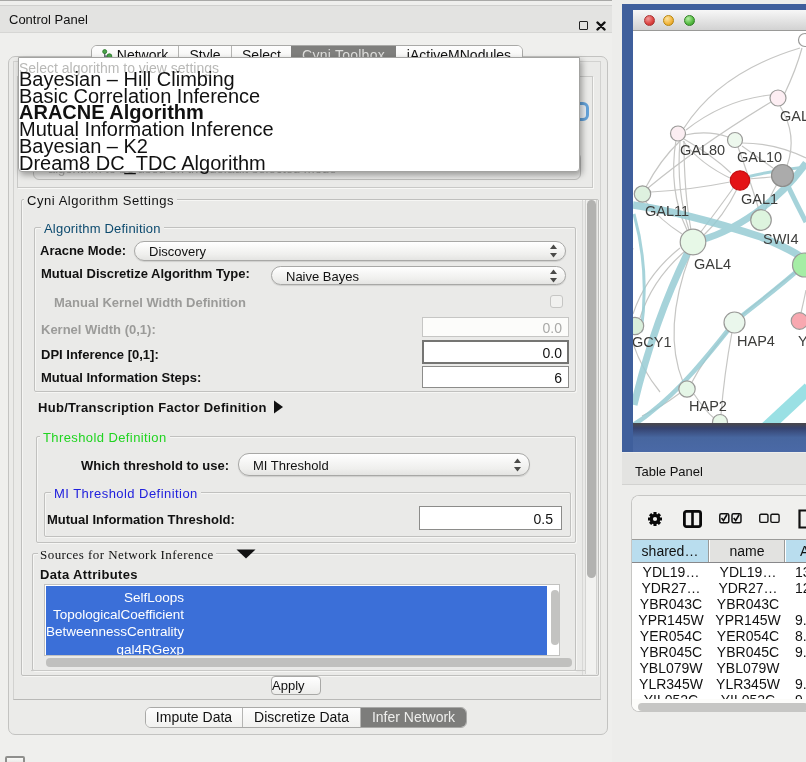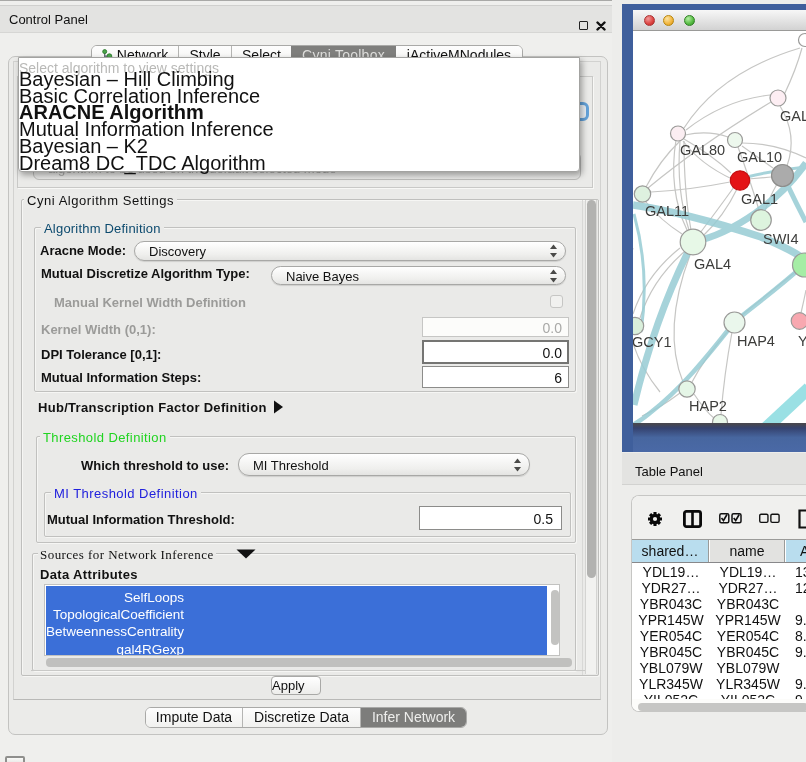--- a/index.html
+++ b/index.html
@@ -61,21 +61,21 @@
       <path d="M4.5 0.5 L8 5 L1 5 Z" fill="#4a4a48"></path>
       <path d="M4.5 13.5 L8 9 L1 9 Z" fill="#4a4a48"></path>
     </svg>
   </div>
 <div class="abs b gray" style="left:41px;top:295px;margin-left:13px;">Manual Kernel Width Definition</div>
 <div class="abs" style="left:550px;top:295px;width:13px;height:13px;border:1px solid #c6c6c4;border-radius:3px;background:#f1f1ef;"></div>
 <div class="abs b gray" style="left:41px;top:322px;">Kernel Width (0,1):</div>
 <div class="abs" style="left:422px;top:317px;width:147px;height:20px;background:#fcfcfa;border:1px solid #c6c6c4;font-size:14px;">
     <span class="abs" style="right:6px;top:2px;color:#a9a9a7;">0.0</span>
   </div>
-<div class="abs b" style="left:41px;top:347px;">DPI Tolerance [0,1]:</div>
+<div class="abs b" style="left:41px;top:347px;">DPI Inference [0,1]:</div>
 <div class="abs" style="left:422px;top:340px;width:147px;height:24px;background:#fff;border:2px solid #757573;font-size:14px;">
     <span class="abs" style="right:5px;top:3px;">0.0</span>
   </div>
 <div class="abs b" style="left:41px;top:370px;text-align:right;">Mutual Information Steps:</div>
 <div class="abs" style="left:422px;top:366px;width:147px;height:22px;background:#fff;border:1px solid #8c8c8a;font-size:14px;">
     <span class="abs" style="right:6px;top:3px;">6</span>
   </div>
 
 <div class="abs b" style="left:38px;top:400px;letter-spacing:0.3px;">Hub/Transcription Factor Definition</div>
 <svg class="abs" style="left:272px;top:400px;" width="12" height="14" viewBox="0 0 12 14">

